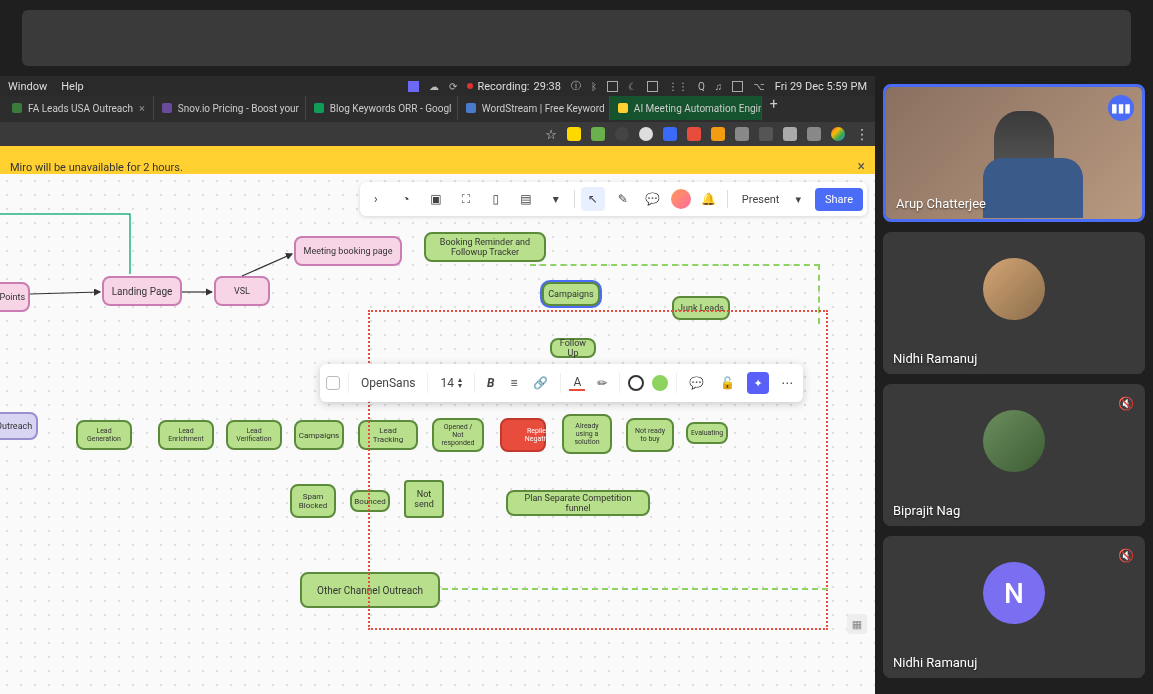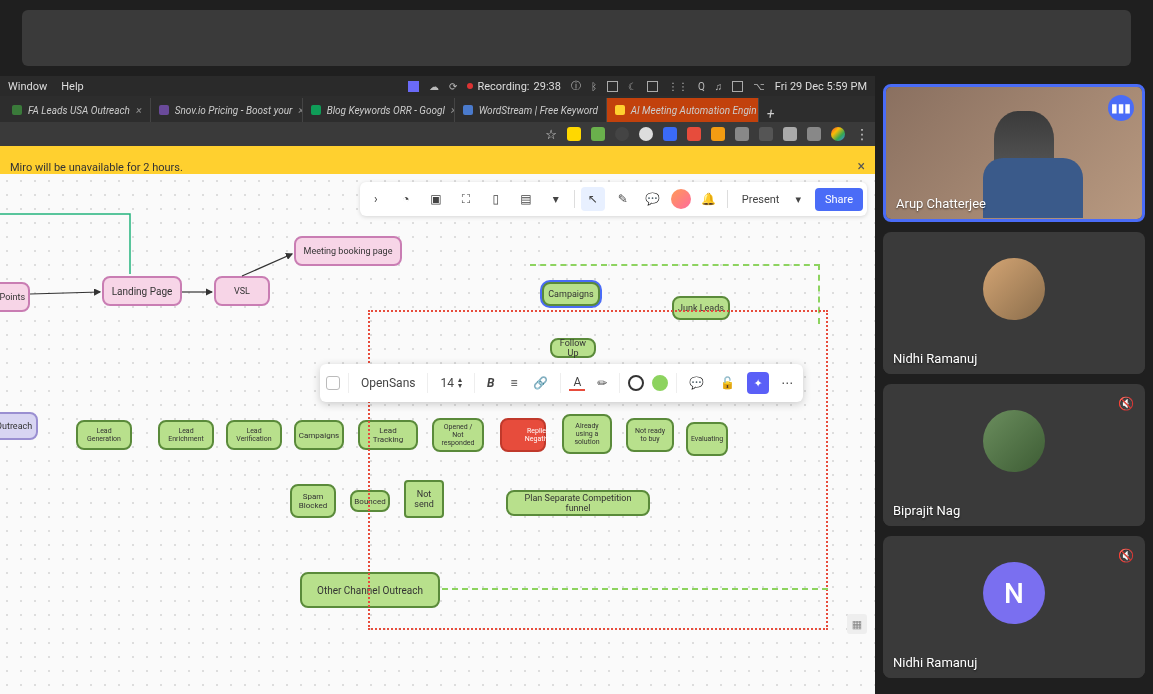--- a/index.html
+++ b/index.html
@@ -13,23 +13,23 @@
 .participants { width: 278px; padding: 8px; display: flex; flex-direction: column; gap: 10px; }
 
 .mac-menubar { background: #2a2a2a; color: #ddd; font-size: 11px; height: 20px; display: flex; align-items: center; padding: 0 8px; justify-content: space-between; }
 .mac-left { display: flex; gap: 14px; }
 .mac-right { display: flex; gap: 10px; align-items: center; }
 .rec-badge { display: flex; gap: 4px; align-items: center; }
 .rec-dot { width: 6px; height: 6px; background: #d33; border-radius: 50%; }
 .mac-icon { opacity: 0.8; font-size: 10px; }
 .sq-icon { width: 11px; height: 11px; border: 1px solid #aaa; display: inline-block; }
 
-.browser-tabs { background: #2d2d2d; height: 26px; display: flex; align-items: flex-end; padding-left: 4px; font-style: italic; }
+.browser-tabs { background: #2d2d2d; height: 26px; display: flex; align-items: flex-start; padding-left: 4px; }
 .tab { height: 24px; display: flex; align-items: center; gap: 6px; padding: 0 8px; color: #ccc; font-size: 10px; border-right: 1px solid #444; max-width: 152px; overflow: hidden; white-space: nowrap; }
-.tab.active { background: #c2410c; }
+.tab.active { background: #14532d; }
 .tab-close { opacity: 0.6; font-size: 11px; }
 .tab-fav { width: 10px; height: 10px; background: #888; border-radius: 2px; flex-shrink: 0; }
 .new-tab { color: #ccc; font-size: 14px; padding: 0 8px; }
 
 .browser-bar { background: #3a3a3a; height: 24px; display: flex; align-items: center; justify-content: flex-end; padding: 0 6px; gap: 10px; }
 .ext-icon { width: 14px; height: 14px; border-radius: 3px; }
 .ext-star { color: #ddd; font-size: 13px; }
 
 .miro-banner { background: #ffd02f; height: 28px; display: flex; align-items: flex-end; padding: 0 10px; font-size: 11px; color: #333; position: relative; }
 .banner-close { position: absolute; right: 10px; font-size: 14px; color: #555; cursor: pointer; }
@@ -209,36 +209,37 @@
         <span class="ft-item">💬</span>
         <span class="ft-item">🔓</span>
         <span class="ft-ai">✦</span>
         <span class="ft-item">⋯</span>
       </div>
 
       <div class="node pink" style="left:-20px;top:108px;width:50px;height:30px">achPoints</div>
       <div class="node pink large" style="left:102px;top:102px;width:80px;height:30px">Landing Page</div>
       <div class="node pink" style="left:214px;top:102px;width:56px;height:30px">VSL</div>
       <div class="node pink" style="left:294px;top:62px;width:108px;height:30px">Meeting booking page</div>
+      <div class="node" style="left:424px;top:58px;width:122px;height:30px">Booking Reminder and Followup Tracker</div>
 
       <div class="node selected" style="left:542px;top:108px;width:58px;height:24px">Campaigns</div>
       <div class="node" style="left:672px;top:122px;width:58px;height:24px">Junk Leads</div>
       <div class="node" style="left:550px;top:164px;width:46px;height:20px">Follow Up</div>
 
       <div class="node purple" style="left:-10px;top:238px;width:48px;height:28px">Outreach</div>
       <div class="node" style="left:76px;top:246px;width:56px;height:30px;font-size:7px">Lead Generation</div>
       <div class="node" style="left:158px;top:246px;width:56px;height:30px;font-size:7px">Lead Enrichment</div>
       <div class="node" style="left:226px;top:246px;width:56px;height:30px;font-size:7px">Lead Verification</div>
       <div class="node" style="left:294px;top:246px;width:50px;height:30px;font-size:8px">Campaigns</div>
       <div class="node" style="left:358px;top:246px;width:60px;height:30px;font-size:8px">Lead Tracking</div>
       <div class="node" style="left:432px;top:244px;width:52px;height:34px;font-size:7px">Opened / Not responded</div>
       <div class="node red" style="left:500px;top:244px;width:46px;height:34px;font-size:7px">Replied Negative</div>
       <div class="node" style="left:562px;top:240px;width:50px;height:40px;font-size:7px">Already using a solution</div>
       <div class="node" style="left:626px;top:244px;width:48px;height:34px;font-size:7px">Not ready to buy</div>
-      <div class="node" style="left:686px;top:248px;width:42px;height:34px;font-size:7px">Evaluating</div>
+      <div class="node" style="left:686px;top:248px;width:42px;height:22px;font-size:7px">Evaluating</div>
 
       <div class="node" style="left:290px;top:310px;width:46px;height:34px;font-size:8px">Spam Blocked</div>
       <div class="node" style="left:350px;top:316px;width:40px;height:22px;font-size:8px">Bounced</div>
       <div class="node" style="left:404px;top:306px;width:40px;height:38px;border-radius:4px;font-size:9px">Not send</div>
       <div class="node" style="left:506px;top:316px;width:144px;height:26px;font-size:9px">Plan Separate Competition funnel</div>
       <div class="node large" style="left:300px;top:398px;width:140px;height:36px;font-size:10px">Other Channel Outreach</div>
 
       <div class="dashed-box" style="left:530px;top:90px;width:290px;height:60px;border-left:0;border-bottom:0"></div>
       <div class="dashed-red" style="left:368px;top:136px;width:460px;height:320px"></div>
       <div class="dashed-box" style="left:442px;top:414px;width:386px;height:2px;border:0;border-top:2px dashed #8dd35f"></div>

